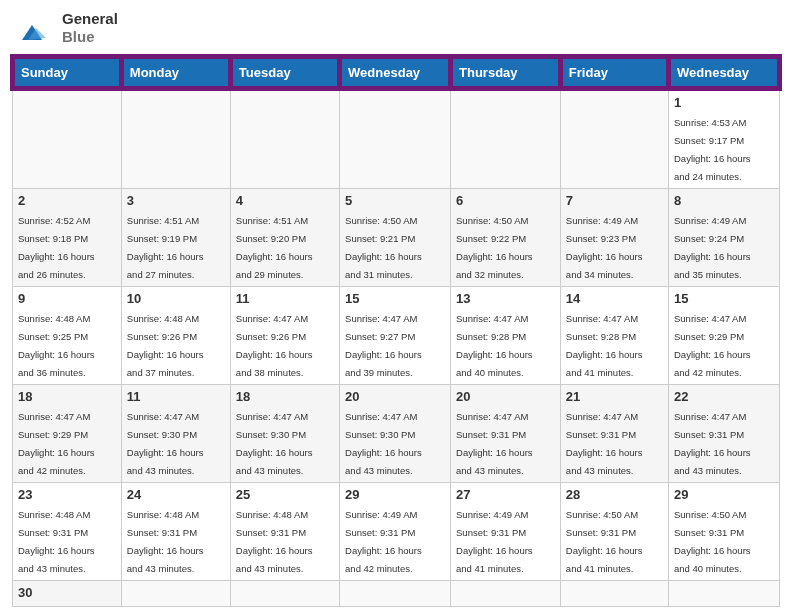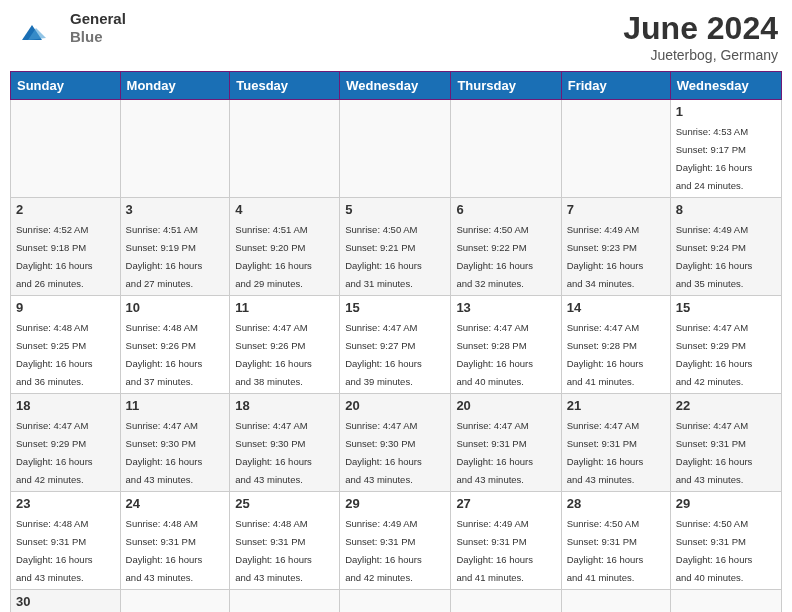--- a/index.html
+++ b/index.html
@@ -13,21 +13,21 @@
     .header-section {
       display: flex;
       justify-content: space-between;
       align-items: flex-start;
       margin-bottom: 8px;
       padding: 0 4px;
     }
     .logo {
       display: flex;
       align-items: center;
-      gap: 20px;
+      gap: 12px;
     }
     .title-section {
       text-align: right;
     }
     .month-title {
       font-size: 32px;
       font-weight: bold;
       color: #333;
     }
     .subtitle {
@@ -39,21 +39,21 @@
       border-collapse: collapse;
       border: 1px solid #ccc;
     }
     .calendar th {
       background: #1a6fb5;
       color: #fff;
       text-align: left;
       padding: 6px 6px;
       font-size: 13px;
       font-weight: bold;
-      border: 1px solid #701a75;
+      border: 5px solid #701a75;
     }
     .calendar td {
       vertical-align: top;
       border: 1px solid #ccc;
       padding: 4px 5px;
       width: 113px;
       min-height: 80px;
       background: #fff;
     }
     .calendar tr:nth-child(even) td {
@@ -87,24 +87,20 @@
     <svg width="36" height="36" viewBox="0 0 36 36">
       <rect x="0" y="0" width="36" height="36" fill="white"></rect>
       <polygon points="8,30 18,15 28,30" fill="#1a6fb5"></polygon>
       <polygon points="14,30 22,18 32,28" fill="#4a9fd5" opacity="0.6"></polygon>
     </svg>
     <div style="line-height:1.1">
       <span style="font-size:15px;font-weight:bold;color:#333;">General</span><br>
       <span style="font-size:15px;font-weight:bold;color:#737373;">Blue</span>
     </div>
   </div>
-  <div class="title-section">
-    <div class="month-title">June 2024</div>
-    <div class="subtitle">Jueterbog, Germany</div>
-  </div>
 </div>
 
 <table class="calendar">
   <thead>
     <tr>
       <th>Sunday</th>
       <th>Monday</th>
       <th>Tuesday</th>
       <th>Wednesday</th>
       <th>Thursday</th>

